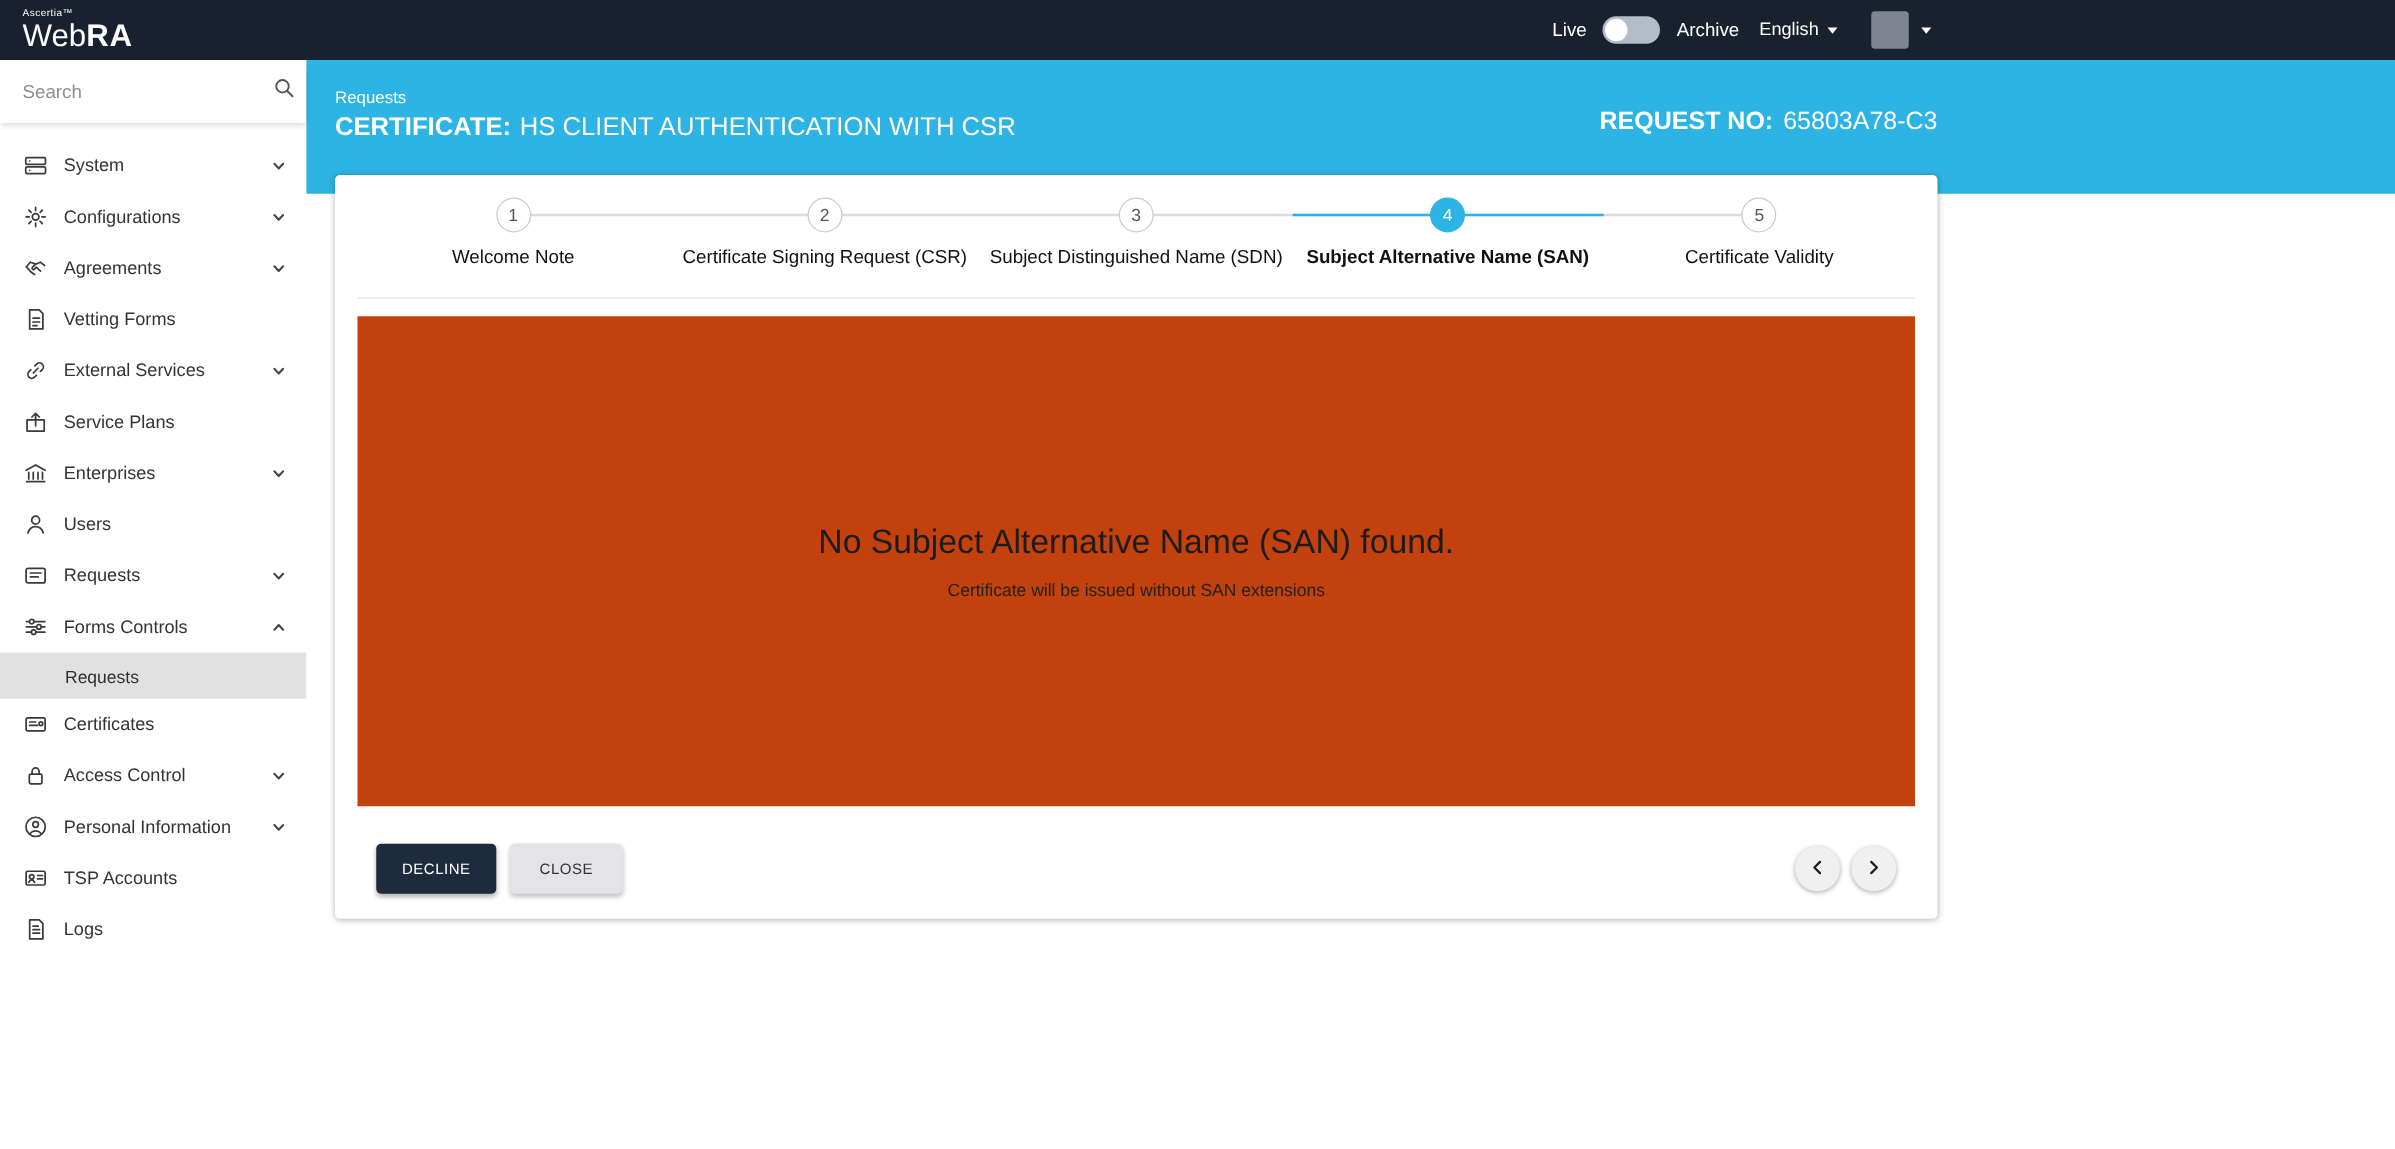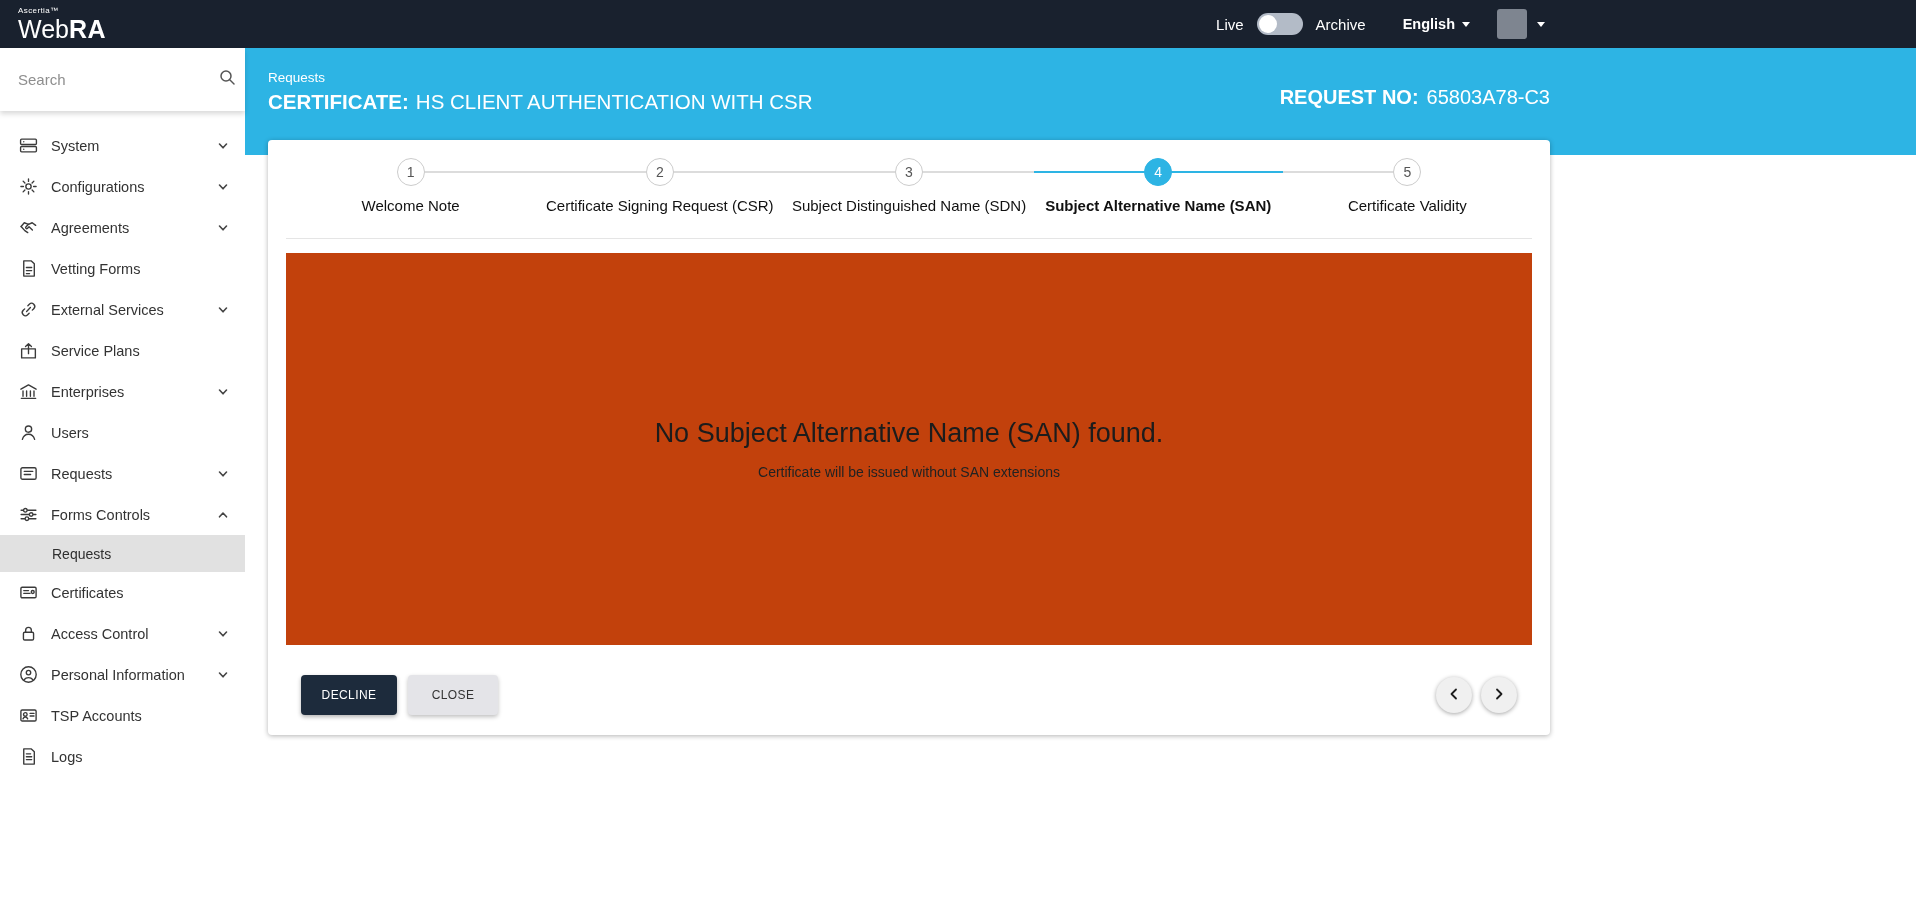--- a/index.html
+++ b/index.html
@@ -28,36 +28,36 @@
   .topbar-right { display: flex; align-items: center; gap: 13px; color: #fff; }
   .mode-label { font-size: 15px; }
   .toggle {
     width: 46px; height: 22px; background: #b3bbc7; border-radius: 11px;
     position: relative; cursor: pointer; border: none; padding: 0;
   }
   .toggle-knob {
     position: absolute; left: 2px; top: 2px; width: 18px; height: 18px;
     border-radius: 50%; background: #fff;
   }
-  .lang { display: flex; align-items: center; gap: 7px; font-size: 14.5px; margin-left: 24px; cursor: pointer; font-weight: bold; }
+  .lang { display: flex; align-items: center; gap: 7px; font-size: 14.5px; margin-left: 3px; cursor: pointer; }
   .caret-down {
     width: 0; height: 0;
     border-left: 4px solid transparent; border-right: 4px solid transparent;
     border-top: 5px solid #fff;
   }
   .user-menu { display: flex; align-items: center; gap: 10px; margin-left: 14px; cursor: pointer; }
   .avatar { width: 30px; height: 30px; background: #7e8590; border-radius: 3px; }
 
   
   .layout { display: flex; height: 871px; }
 
   
   .sidebar { width: 245px; flex-shrink: 0; background: #fff; position: relative; z-index: 3; }
   .search-box {
-    height: 63px; display: flex; align-items: center; padding: 0 16px;
+    height: 50px; display: flex; align-items: center; padding: 0 16px;
     box-shadow: 0 3px 5px rgba(0,0,0,.15); position: relative; z-index: 2;
   }
   .search-input { flex: 1; border: none; outline: none; font-size: 15px; color: #444; background: transparent; font-family: inherit; }
   .search-input::placeholder { color: #8e8e8e; }
   .menu { padding-top: 14px; }
   .item {
     display: flex; align-items: center; height: 41px;
     padding: 0 16px 0 18px; gap: 13px;
     color: #333; font-size: 14.5px; cursor: pointer; white-space: nowrap;
   }

